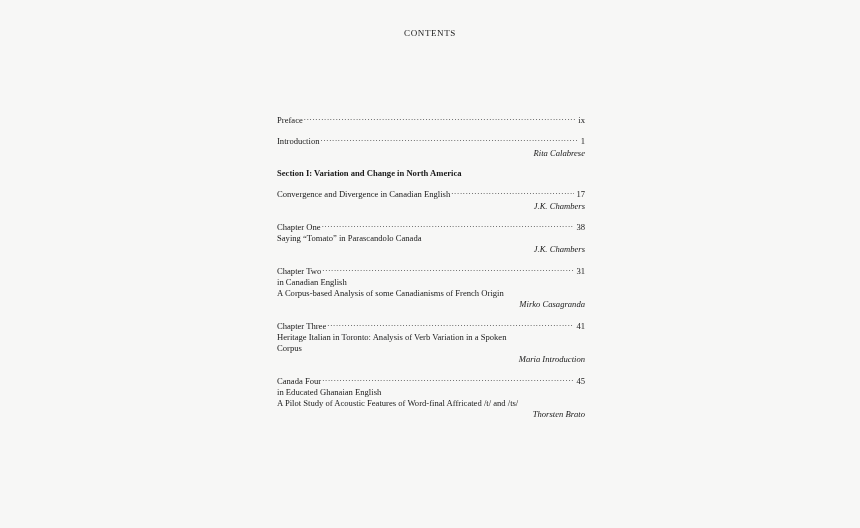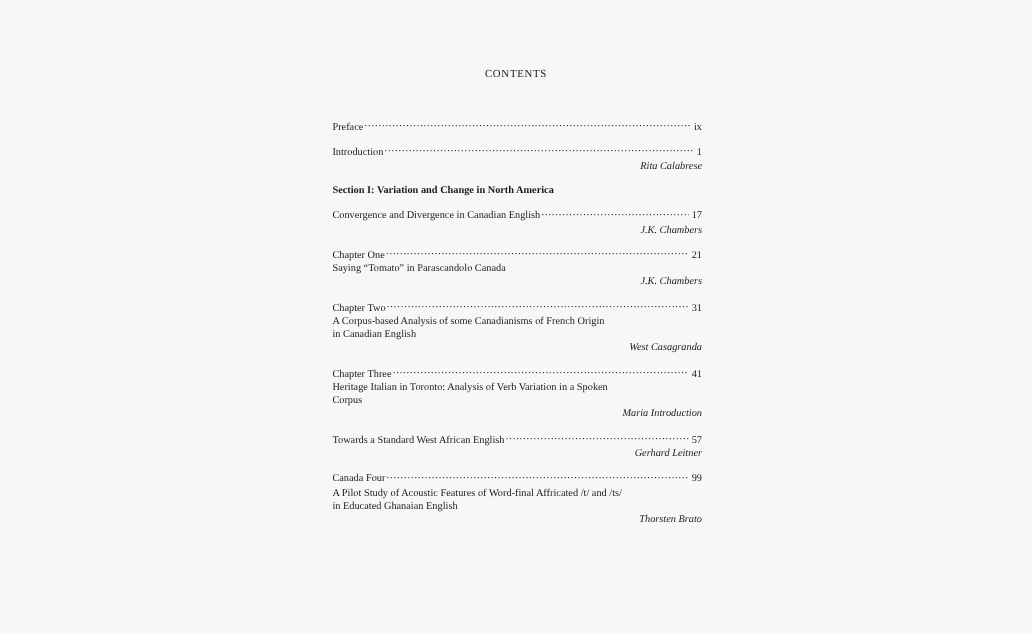--- a/index.html
+++ b/index.html
@@ -18,39 +18,39 @@
   .page {
     position: relative;
     width: 860px;
     height: 528px;
     box-sizing: border-box;
   }
 
   
   .toc-title {
     position: absolute;
-    top: 52px;
+    top: 24px;
     left: 0;
     width: 860px;
     text-align: center;
     font-size: 13.5px;
     letter-spacing: 0.6px;
     color: #1a1a1a;
     font-variant: small-caps;
     text-transform: lowercase;
   }
   .toc-title::first-letter {
     font-size: 13.5px;
   }
 
   
   .toc-body {
     position: absolute;
     left: 277px;
-    top: 99px;
+    top: 114px;
     width: 308px;
     font-size: 8.6px;
     line-height: 11.2px;
   }
 
   .entry {
     margin-bottom: 9.2px;
   }
   .entry:last-child {
     margin-bottom: 0;
@@ -135,58 +135,50 @@
           <span class="leader-label">Convergence and Divergence in Canadian English</span>
           <span class="leader-dots"></span>
           <span class="leader-page">17</span>
         </div>
         <span class="author">J.K. Chambers</span>
       </div>
       <div class="entry">
         <div class="leader-line">
           <span class="leader-label">Chapter One</span>
           <span class="leader-dots"></span>
-          <span class="leader-page">21</span>
+          <span class="leader-page">38</span>
         </div>
         <span class="subtitle">Saying “Tomato” in Parascandolo Canada</span>
         <span class="author">J.K. Chambers</span>
       </div>
       <div class="entry">
         <div class="leader-line">
           <span class="leader-label">Chapter Two</span>
           <span class="leader-dots"></span>
           <span class="leader-page">31</span>
         </div>
+        <span class="subtitle">in Canadian English</span>
         <span class="subtitle">A Corpus-based Analysis of some Canadianisms of French Origin</span>
-        <span class="subtitle">in Canadian English</span>
-        <span class="author">West Casagranda</span>
+        <span class="author">Mirko Casagranda</span>
       </div>
       <div class="entry">
         <div class="leader-line">
           <span class="leader-label">Chapter Three</span>
           <span class="leader-dots"></span>
           <span class="leader-page">41</span>
         </div>
         <span class="subtitle">Heritage Italian in Toronto: Analysis of Verb Variation in a Spoken</span>
         <span class="subtitle">Corpus</span>
         <span class="author">Maria Introduction</span>
       </div>
       <div class="entry">
         <div class="leader-line">
-          <span class="leader-label">Towards a Standard West African English</span>
-          <span class="leader-dots"></span>
-          <span class="leader-page">57</span>
-        </div>
-        <span class="author">Gerhard Leitner</span>
-      </div>
-      <div class="entry">
-        <div class="leader-line">
           <span class="leader-label">Canada Four</span>
           <span class="leader-dots"></span>
-          <span class="leader-page">99</span>
+          <span class="leader-page">45</span>
         </div>
+        <span class="subtitle">in Educated Ghanaian English</span>
         <span class="subtitle">A Pilot Study of Acoustic Features of Word-final Affricated /t/ and /ts/</span>
-        <span class="subtitle">in Educated Ghanaian English</span>
         <span class="author">Thorsten Brato</span>
       </div>
     </div>
 
 </div>
 
 </body></html>

